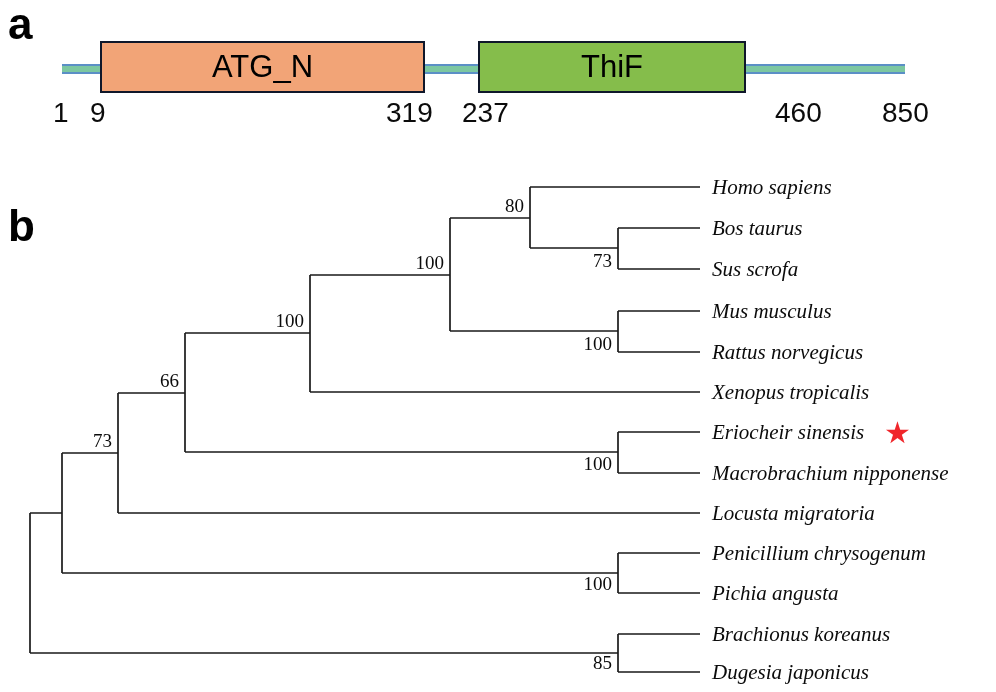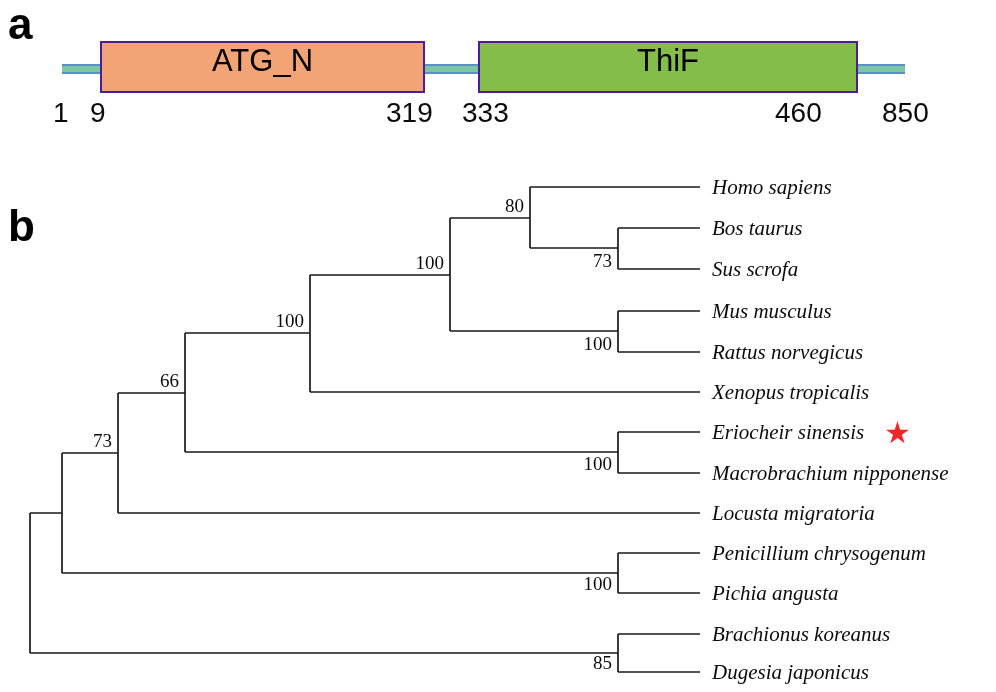--- a/index.html
+++ b/index.html
@@ -3,25 +3,25 @@
 <meta charset="utf-8">
 <style>
   html,body{margin:0;padding:0;background:#ffffff;}
   #figure{position:relative;width:996px;height:692px;background:#ffffff;overflow:hidden;
           font-family:"Liberation Sans",sans-serif;color:#111;}
   .panel-letter{position:absolute;font-size:44px;font-weight:bold;color:#000;
                 font-family:"Liberation Sans",sans-serif;line-height:1;}
   
   .backbone{position:absolute;left:62px;top:64px;width:843px;height:6px;
             background:#7cc7a1;border-top:2px solid #5b8fc6;border-bottom:2px solid #5b8fc6;}
-  .domain-box{position:absolute;top:41px;height:52px;border:2px solid #4c1d95;
-              display:flex;align-items:flex-start;justify-content:center;
+  .domain-box{position:absolute;top:41px;height:52px;border:2px solid #0f172a;
+              display:flex;align-items:center;justify-content:center;
               font-size:31px;color:#000;box-sizing:border-box;}
   .dom-atgn{left:100px;width:325px;background:#f2a477;}
-  .dom-thif{left:478px;width:380px;background:#85bd4b;}
+  .dom-thif{left:478px;width:268px;background:#85bd4b;}
   .pos-label{position:absolute;top:97px;font-size:28px;color:#0b0b0b;
              font-family:"Liberation Sans",sans-serif;}
   
   svg{position:absolute;left:0;top:0;}
   .tree-line{stroke:#1a1a1a;stroke-width:1.7;fill:none;}
   .tip-name{font-family:"Liberation Serif",serif;font-style:italic;font-size:21px;fill:#0b0b0b;}
   .bootstrap{font-family:"Liberation Serif",serif;font-size:19px;fill:#0b0b0b;}
   .star{font-size:30px;}
 </style>
 </head>
@@ -37,21 +37,21 @@
   <div class="domain-box dom-atgn">
     <span>ATG_N</span>
   </div>
   <div class="domain-box dom-thif">
     <span>ThiF</span>
   </div>
 
   <div class="pos-label" style="left:53px;">1</div>
   <div class="pos-label" style="left:90px;">9</div>
   <div class="pos-label" style="left:386px;">319</div>
-  <div class="pos-label" style="left:462px;">333</div>
+  <div class="pos-label" style="left:462px;">237</div>
   <div class="pos-label" style="left:775px;">460</div>
   <div class="pos-label" style="left:882px;">850</div>
 
   <svg width="996" height="692" viewBox="0 0 996 692">
 
     <path class="tree-line" d="
       M530 187 H700  M618 228 H700  M618 269 H700  M618 311 H700  M618 352 H700
       M310 392 H700  M618 432 H700  M618 473 H700  M118 513 H700  M618 553 H700
       M618 593 H700  M618 634 H700  M618 672 H700
       M530 187 V248  M618 228 V269  M618 311 V352  M450 218 V331  M310 275 V392

